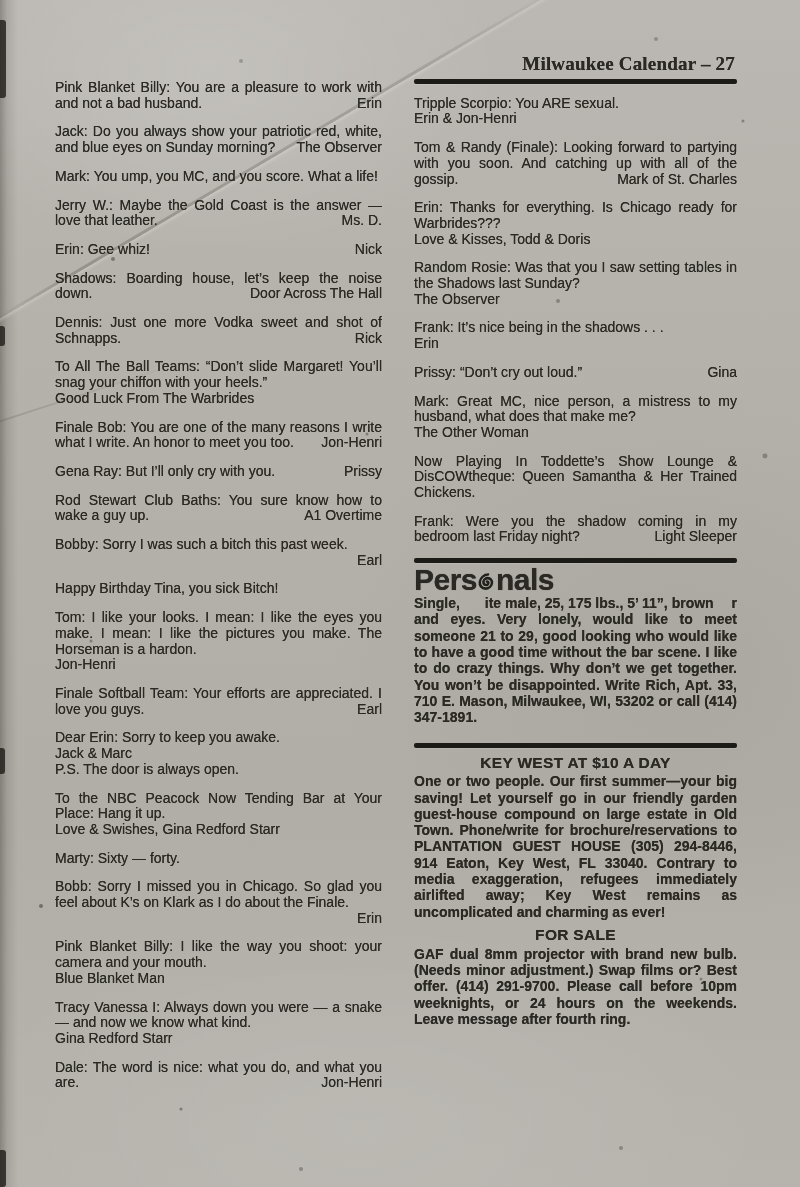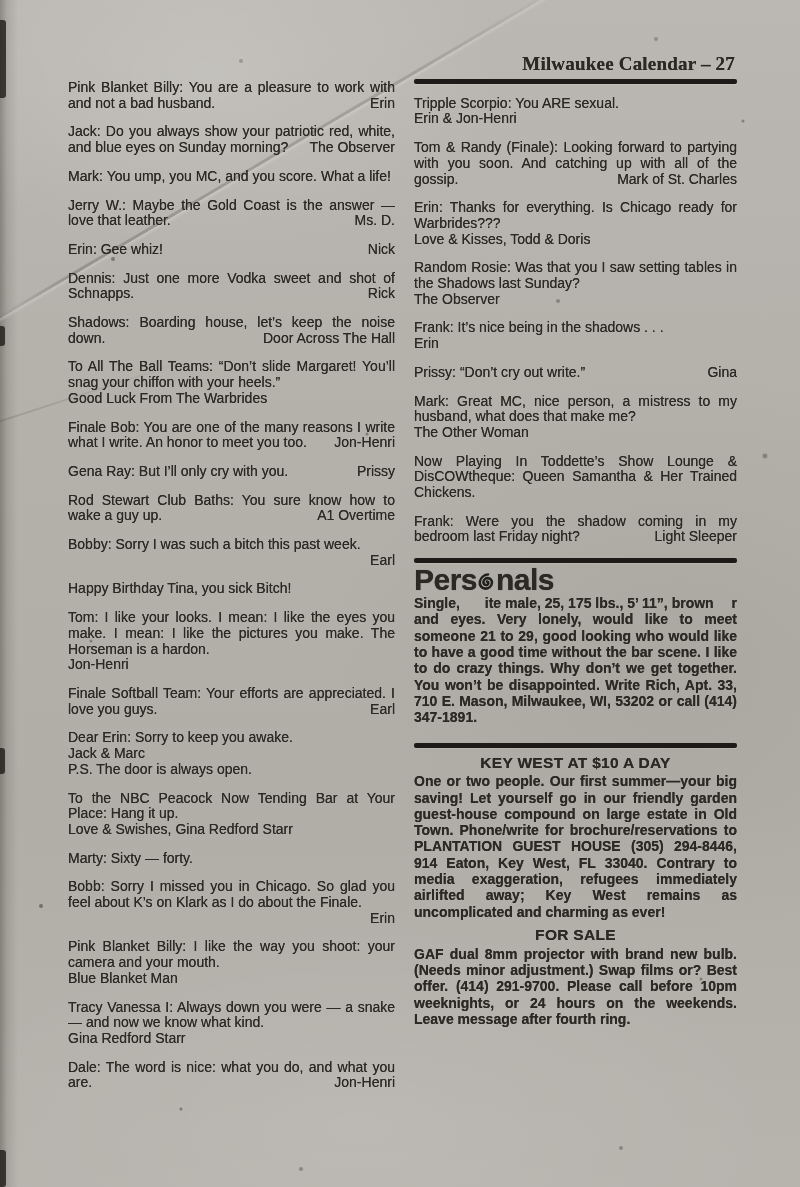--- a/index.html
+++ b/index.html
@@ -54,21 +54,21 @@
       620px 1147px 0 1px rgba(50,47,41,0.35),
       700px 978px 0 0.5px rgba(50,47,41,0.4),
       90px  640px 0 0.5px rgba(50,47,41,0.4),
       300px 1168px 0 1px rgba(50,47,41,0.35),
       508px 862px 0 0.5px rgba(50,47,41,0.4),
       655px 38px  0 1px rgba(50,47,41,0.3),
       240px 60px  0 1px rgba(50,47,41,0.28);
   }
   
   .col{position:absolute;font-size:14px;line-height:15.7px;}
-  .col-left{left:68px;top:80px;width:327px;}
+  .col-left{left:55px;top:80px;width:327px;}
   .col-right{left:414px;top:56px;width:323px;}
   .entry{margin:0 0 13px 0;}
   .entry-text{margin:0;text-align:justify;overflow:hidden;
     text-shadow:0 0 0.6px rgba(38,35,30,0.8);}
   .entry-text .sig{float:right;padding-left:10px;}
   .entry-text .sig.block{float:none;display:block;text-align:left;padding-left:0;}
   .entry-ps{margin:0;text-align:left;text-shadow:0 0 0.6px rgba(38,35,30,0.8);}
   
   .masthead{margin-bottom:12px;}
   .masthead-title{
@@ -125,24 +125,24 @@
       <div class="entry">
         <p class="entry-text"><span>Mark: You ump, you MC, and you score. What a life!</span></p>
       </div>
       <div class="entry">
         <p class="entry-text"><span>Jerry W.: Maybe the Gold Coast is the answer — love that leather.</span><span class="sig">Ms. D.</span></p>
       </div>
       <div class="entry">
         <p class="entry-text"><span>Erin: Gee whiz!</span><span class="sig">Nick</span></p>
       </div>
       <div class="entry">
+        <p class="entry-text"><span>Shadows: Boarding house, let’s keep the noise down.</span><span class="sig">Door Across The Hall</span></p>
+      </div>
+      <div class="entry">
         <p class="entry-text"><span>Dennis: Just one more Vodka sweet and shot of Schnapps.</span><span class="sig">Rick</span></p>
-      </div>
-      <div class="entry">
-        <p class="entry-text"><span>Shadows: Boarding house, let’s keep the noise down.</span><span class="sig">Door Across The Hall</span></p>
       </div>
       <div class="entry">
         <p class="entry-text"><span>To All The Ball Teams: “Don’t slide Margaret! You’ll snag your chiffon with your heels.”</span><span class="sig block">Good Luck From The Warbrides</span></p>
       </div>
       <div class="entry">
         <p class="entry-text"><span>Finale Bob: You are one of the many reasons I write what I write. An honor to meet you too.</span><span class="sig">Jon-Henri</span></p>
       </div>
       <div class="entry">
         <p class="entry-text"><span>Gena Ray: But I’ll only cry with you.</span><span class="sig">Prissy</span></p>
       </div>
@@ -201,21 +201,21 @@
         <div class="entry">
           <p class="entry-text"><span>Erin: Thanks for everything. Is Chicago ready for Warbrides???</span><span class="sig block">Love &amp; Kisses, Todd &amp; Doris</span></p>
         </div>
         <div class="entry">
           <p class="entry-text"><span>Random Rosie: Was that you I saw setting tables in the Shadows last Sunday?</span><span class="sig block">The Observer</span></p>
         </div>
         <div class="entry">
           <p class="entry-text"><span>Frank: It’s nice being in the shadows . . .</span><span class="sig block">Erin</span></p>
         </div>
         <div class="entry">
-          <p class="entry-text"><span>Prissy: “Don’t cry out write.”</span><span class="sig">Gina</span></p>
+          <p class="entry-text"><span>Prissy: “Don’t cry out loud.”</span><span class="sig">Gina</span></p>
         </div>
         <div class="entry">
           <p class="entry-text"><span>Mark: Great MC, nice person, a mistress to my husband, what does that make me?</span><span class="sig block">The Other Woman</span></p>
         </div>
         <div class="entry">
           <p class="entry-text"><span>Now Playing In Toddette’s Show Lounge &amp; DisCOWtheque: Queen Samantha &amp; Her Trained Chickens.</span></p>
         </div>
         <div class="entry">
           <p class="entry-text"><span>Frank: Were you the shadow coming in my bedroom last Friday night?</span><span class="sig">Light Sleeper</span></p>
         </div>

